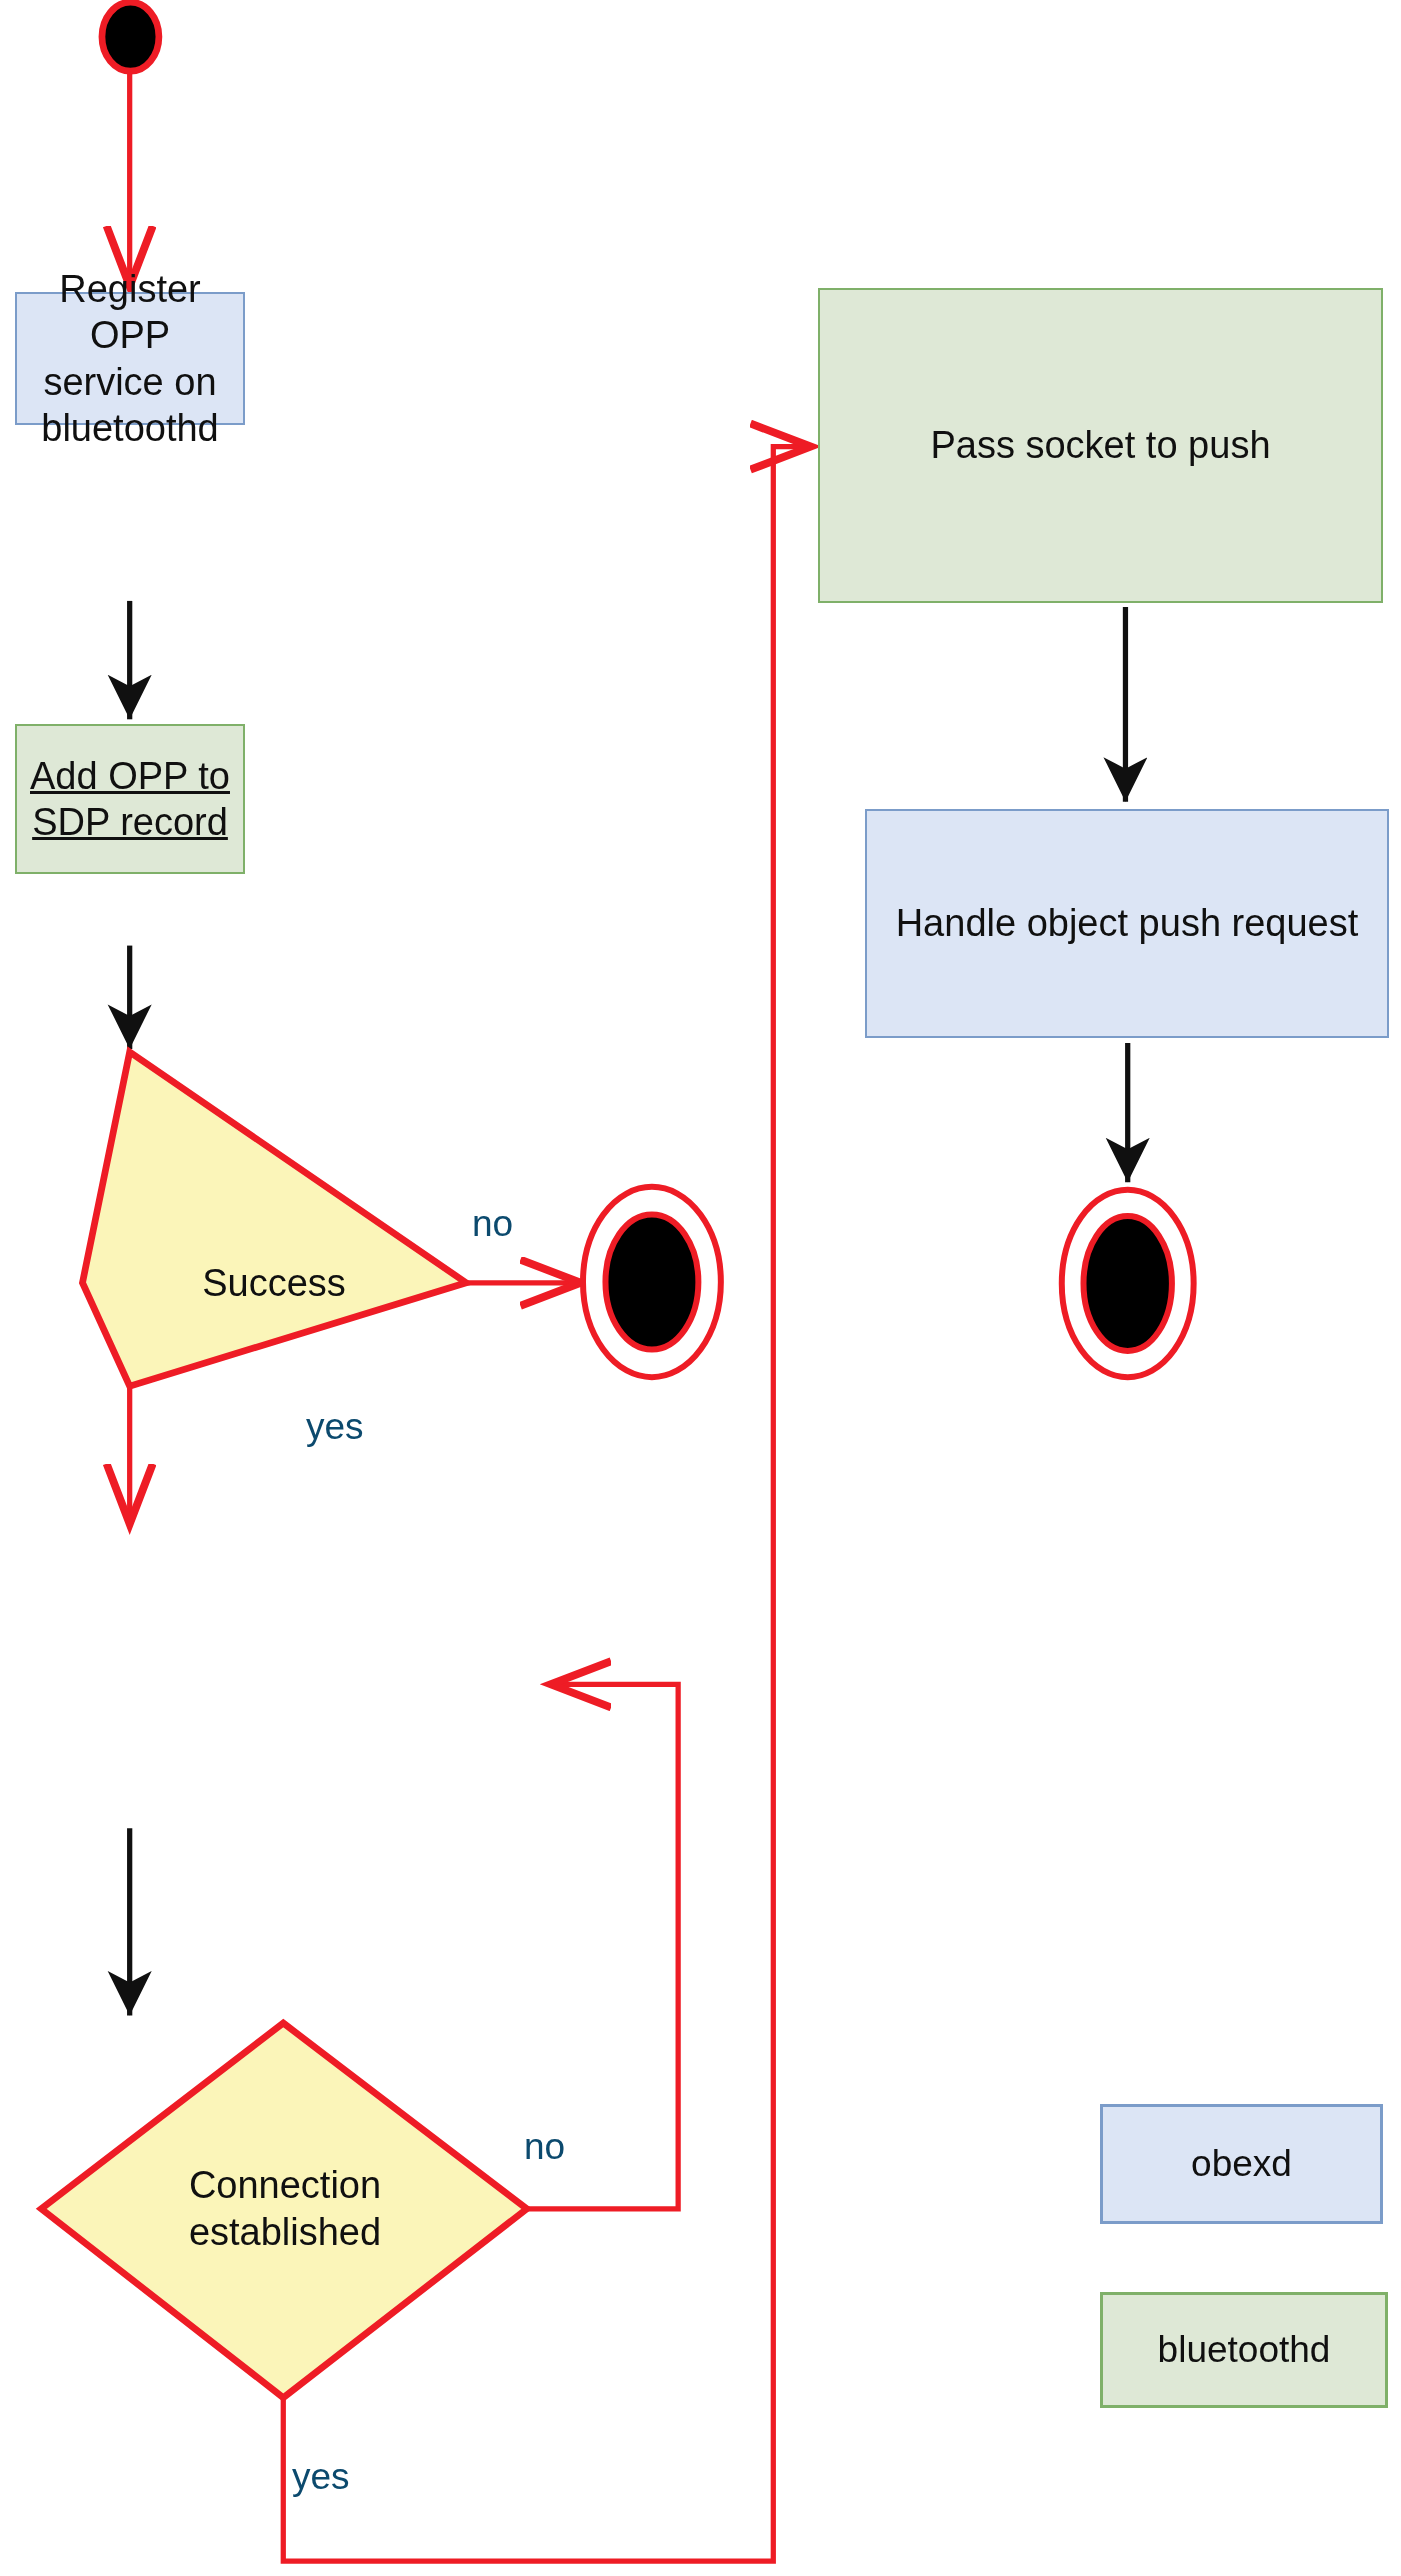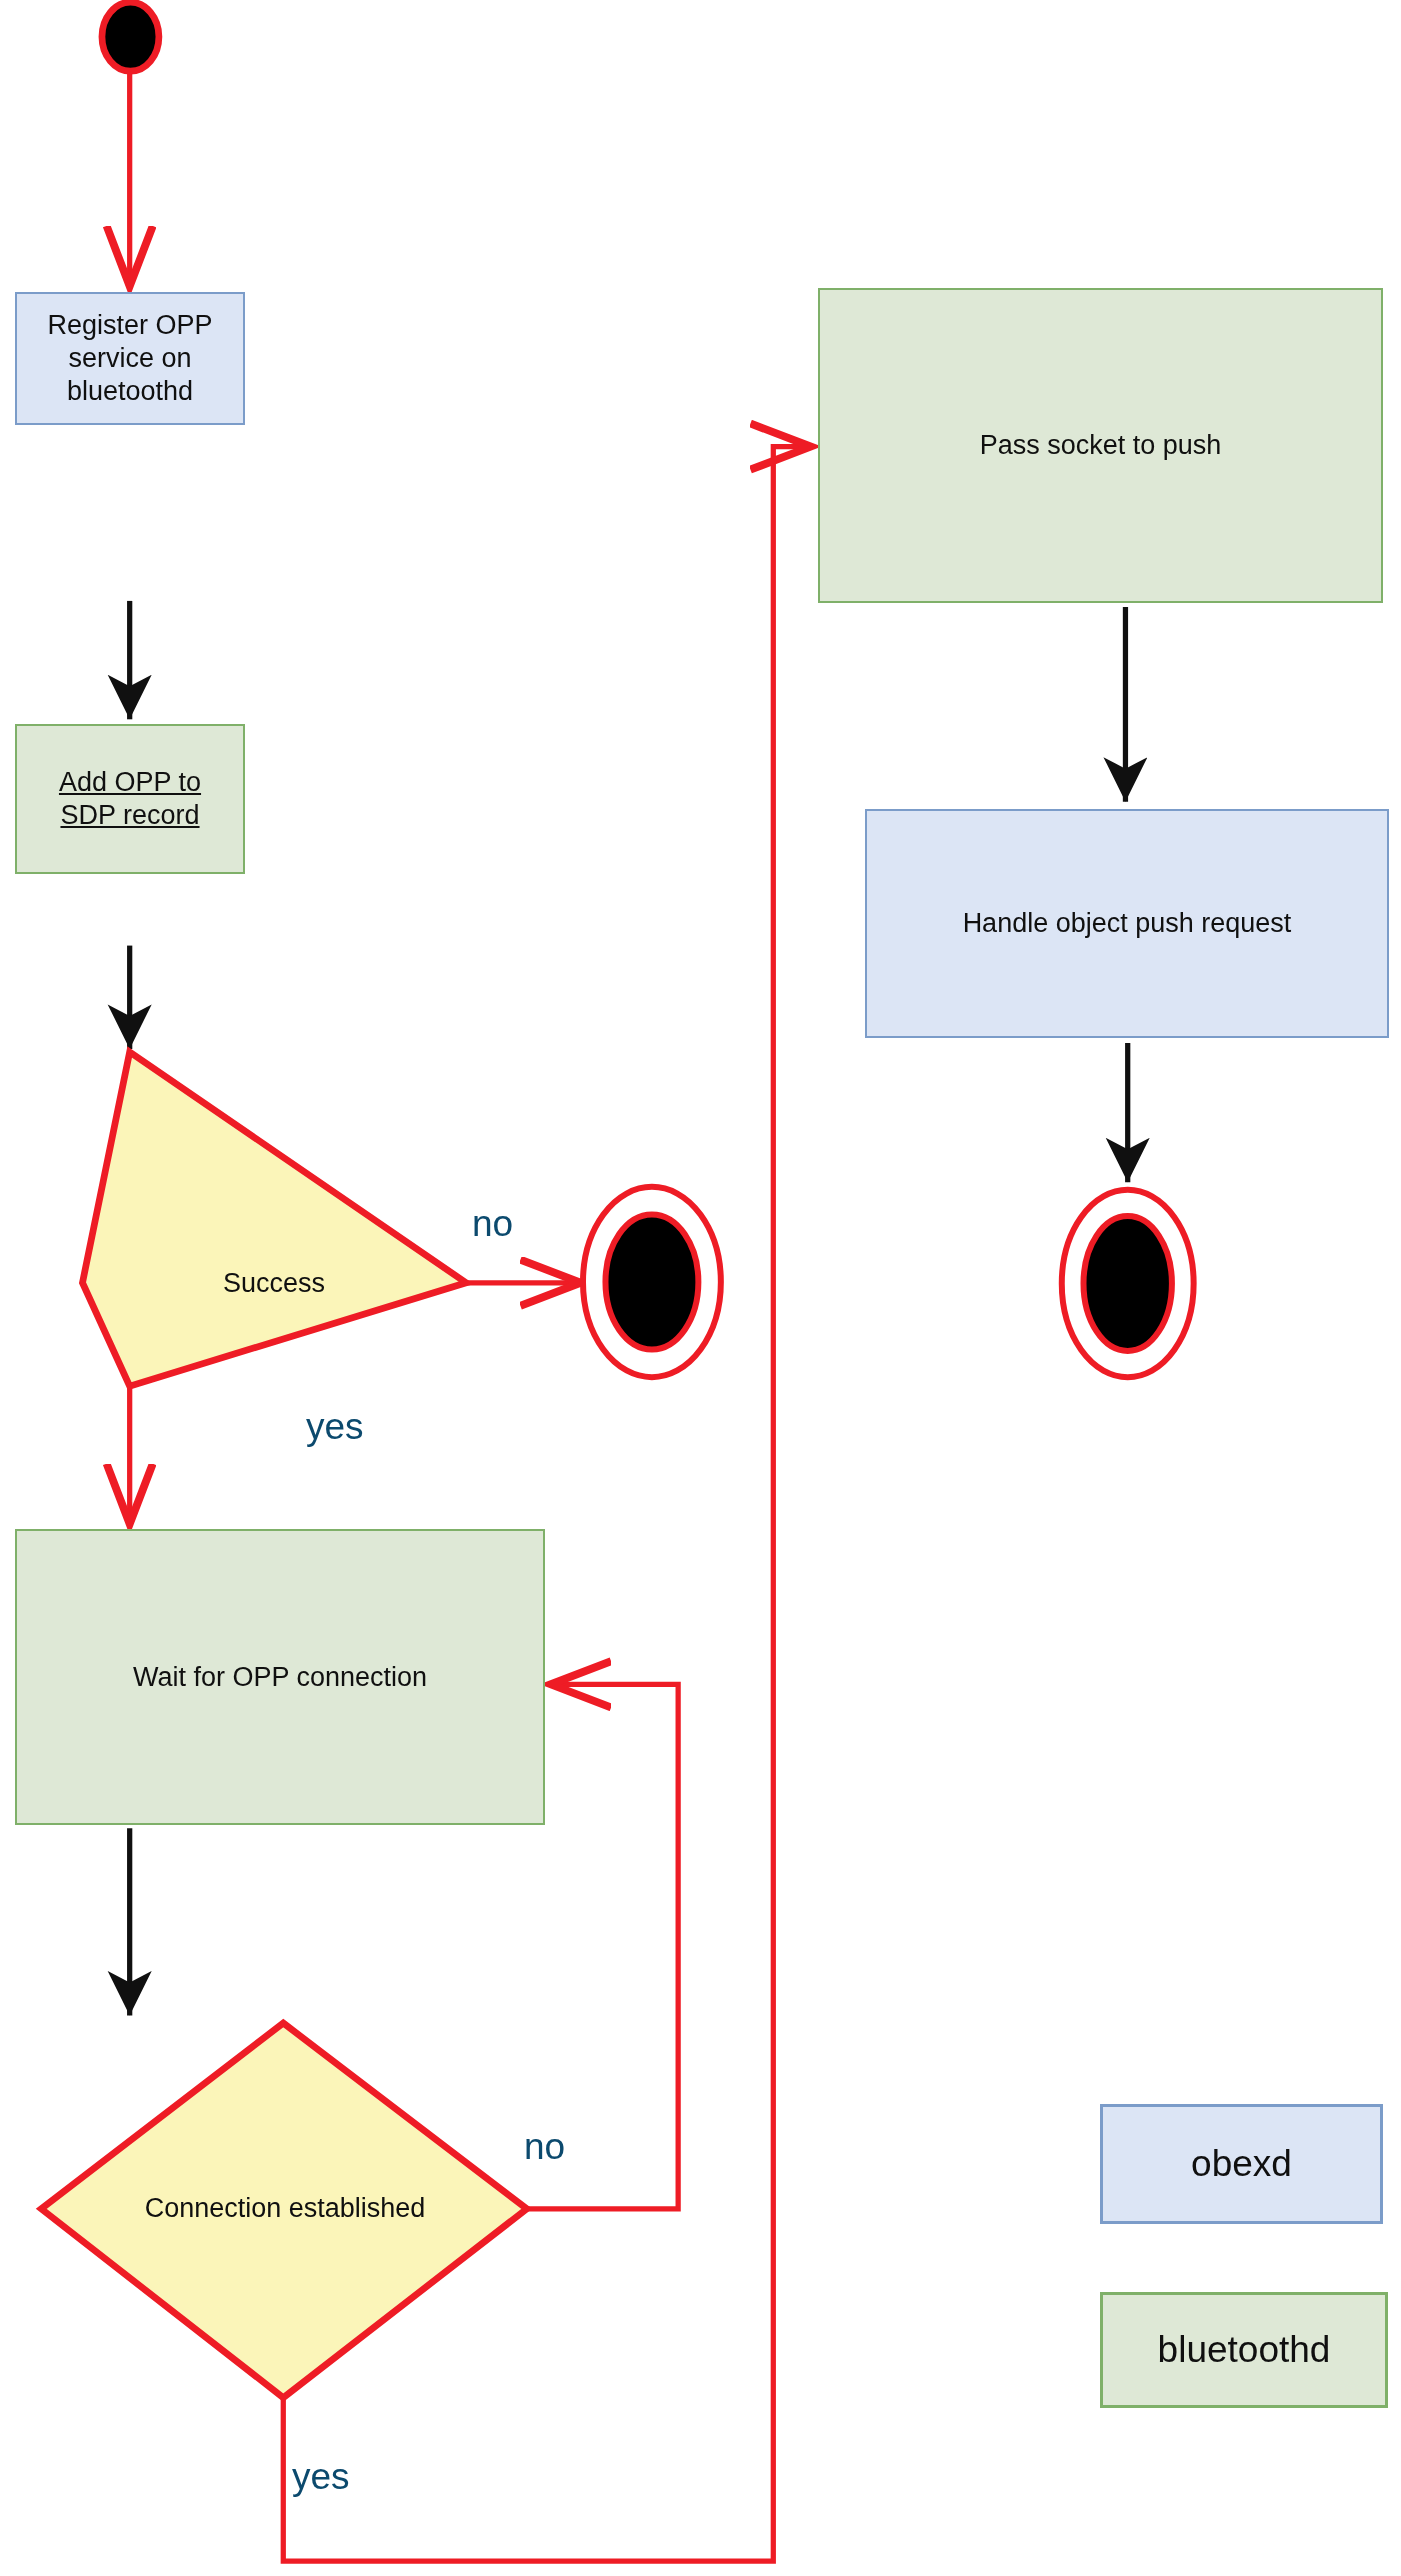--- a/index.html
+++ b/index.html
@@ -4,21 +4,21 @@
 <style>
   html,body{margin:0;padding:0;background:#ffffff;}
   body{font-family:"Liberation Sans", sans-serif;}
   #canvas{position:relative;width:1402px;height:2576px;background:#ffffff;overflow:hidden;}
   svg.layer{position:absolute;left:0;top:0;width:1402px;height:2576px;pointer-events:none;}
 
   .node{position:absolute;box-sizing:border-box;display:flex;align-items:center;justify-content:center;text-align:center;line-height:1.22;color:#101010;}
   .proc{border-width:2.2px;border-style:solid;}
   .obexd{background:#dce5f5;border-color:#7b9cc9;}
   .btd{background:#dee8d6;border-color:#7fb069;}
-  .proc-label{font-size:27px;padding:0 12px;}
+  .proc-label{font-size:38px;padding:0 12px;}
   .legend-label{font-size:37px;}
   .legend-box{border-width:3px;border-style:solid;}
 
   .edge-label{position:absolute;font-size:37px;color:#0c4a6e;white-space:nowrap;}
 </style>
 </head>
 <body>
 
 <div id="canvas">
 
@@ -81,23 +81,20 @@
   </svg>
 
   <div class="node proc obexd" style="left:15px;top:292px;width:230px;height:133px;">
     <span class="proc-label">Register OPP service on bluetoothd</span>
   </div>
 
   <div class="node proc btd" style="left:15px;top:724px;width:230px;height:150px;text-decoration:underline;">
     <span class="proc-label">Add OPP to SDP record</span>
   </div>
 
-  <div class="node proc btd" style="left:15px;top:1529px;width:530px;height:296px;">
-    <span class="proc-label" style="max-width:322px;">Wait for OPP connection</span>
-  </div>
 
   <div class="node proc btd" style="left:818px;top:288px;width:565px;height:315px;">
     <span class="proc-label" style="max-width:345px;">Pass socket to push</span>
   </div>
 
   <div class="node" style="left:82px;top:1229px;width:384px;height:109px;">
     <span class="proc-label">Success</span>
   </div>
 
   <div class="node proc obexd" style="left:865px;top:809px;width:524px;height:229px;">

